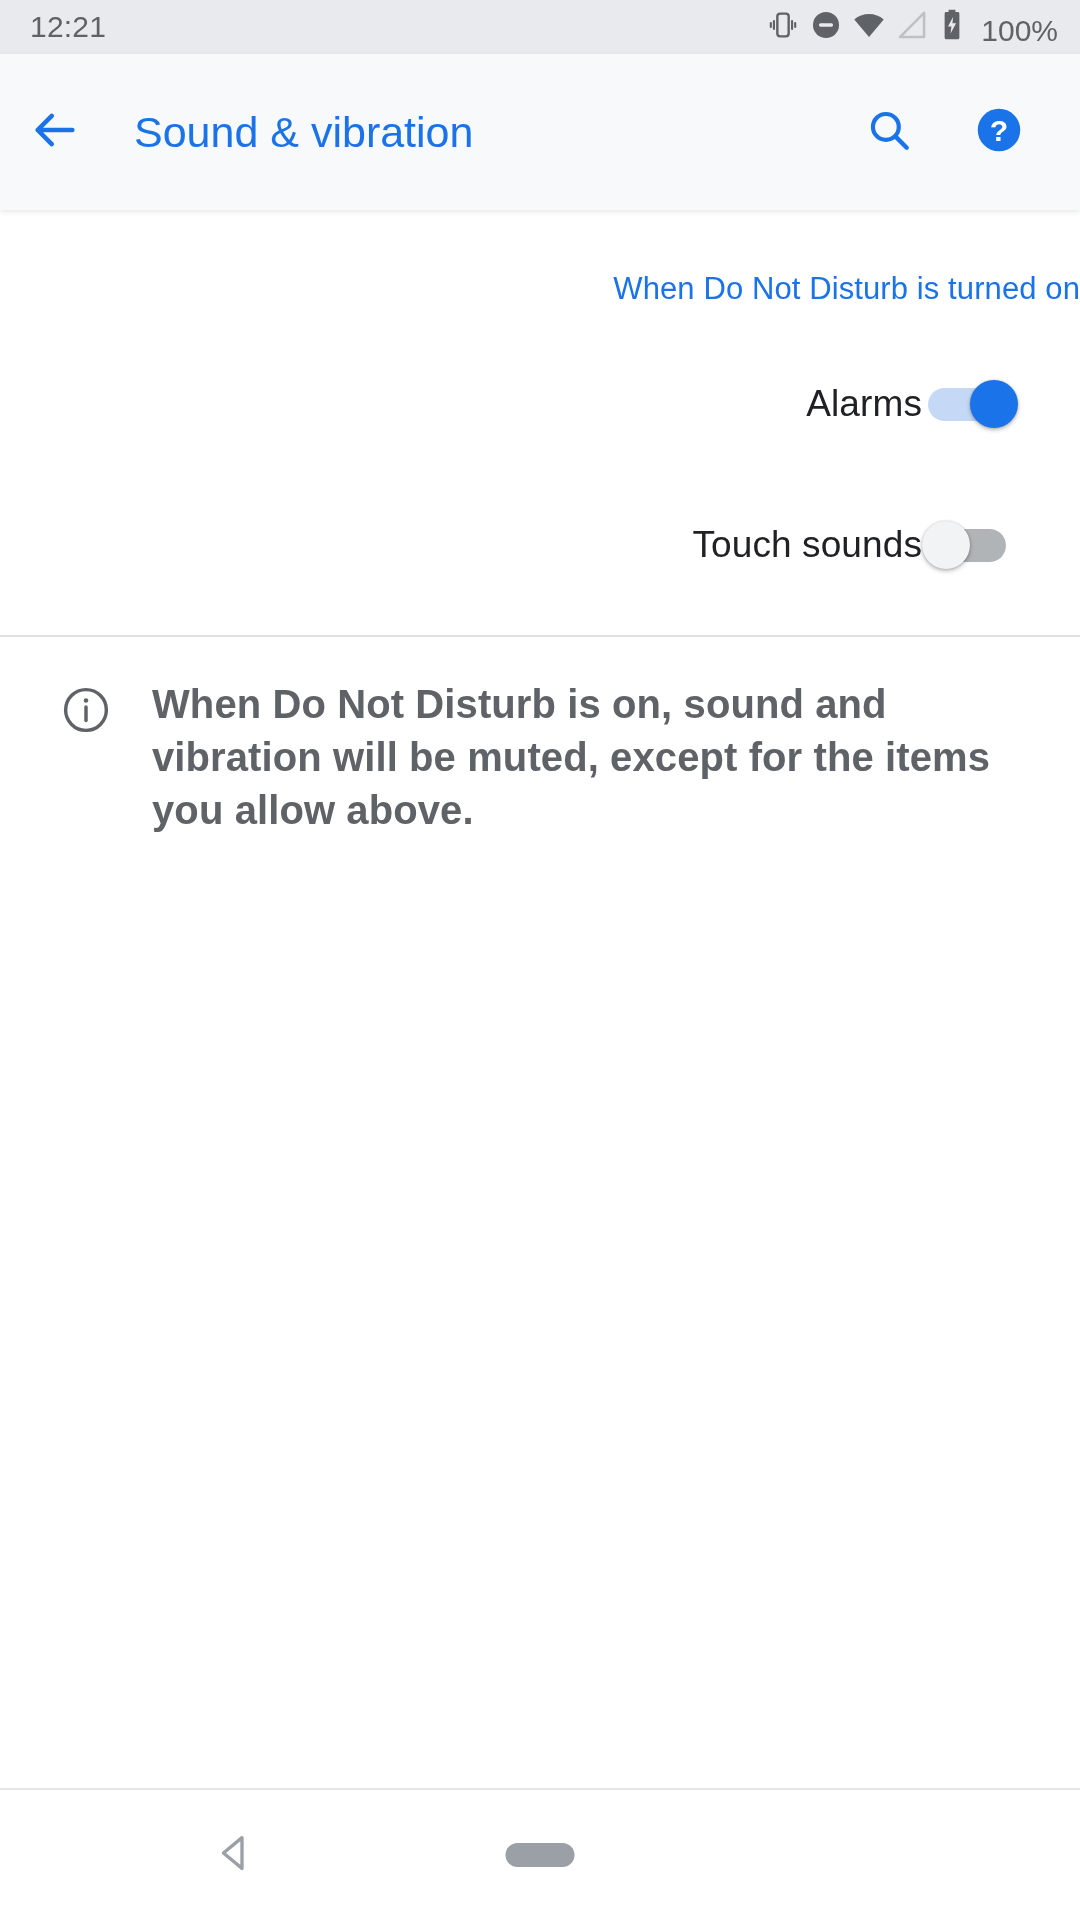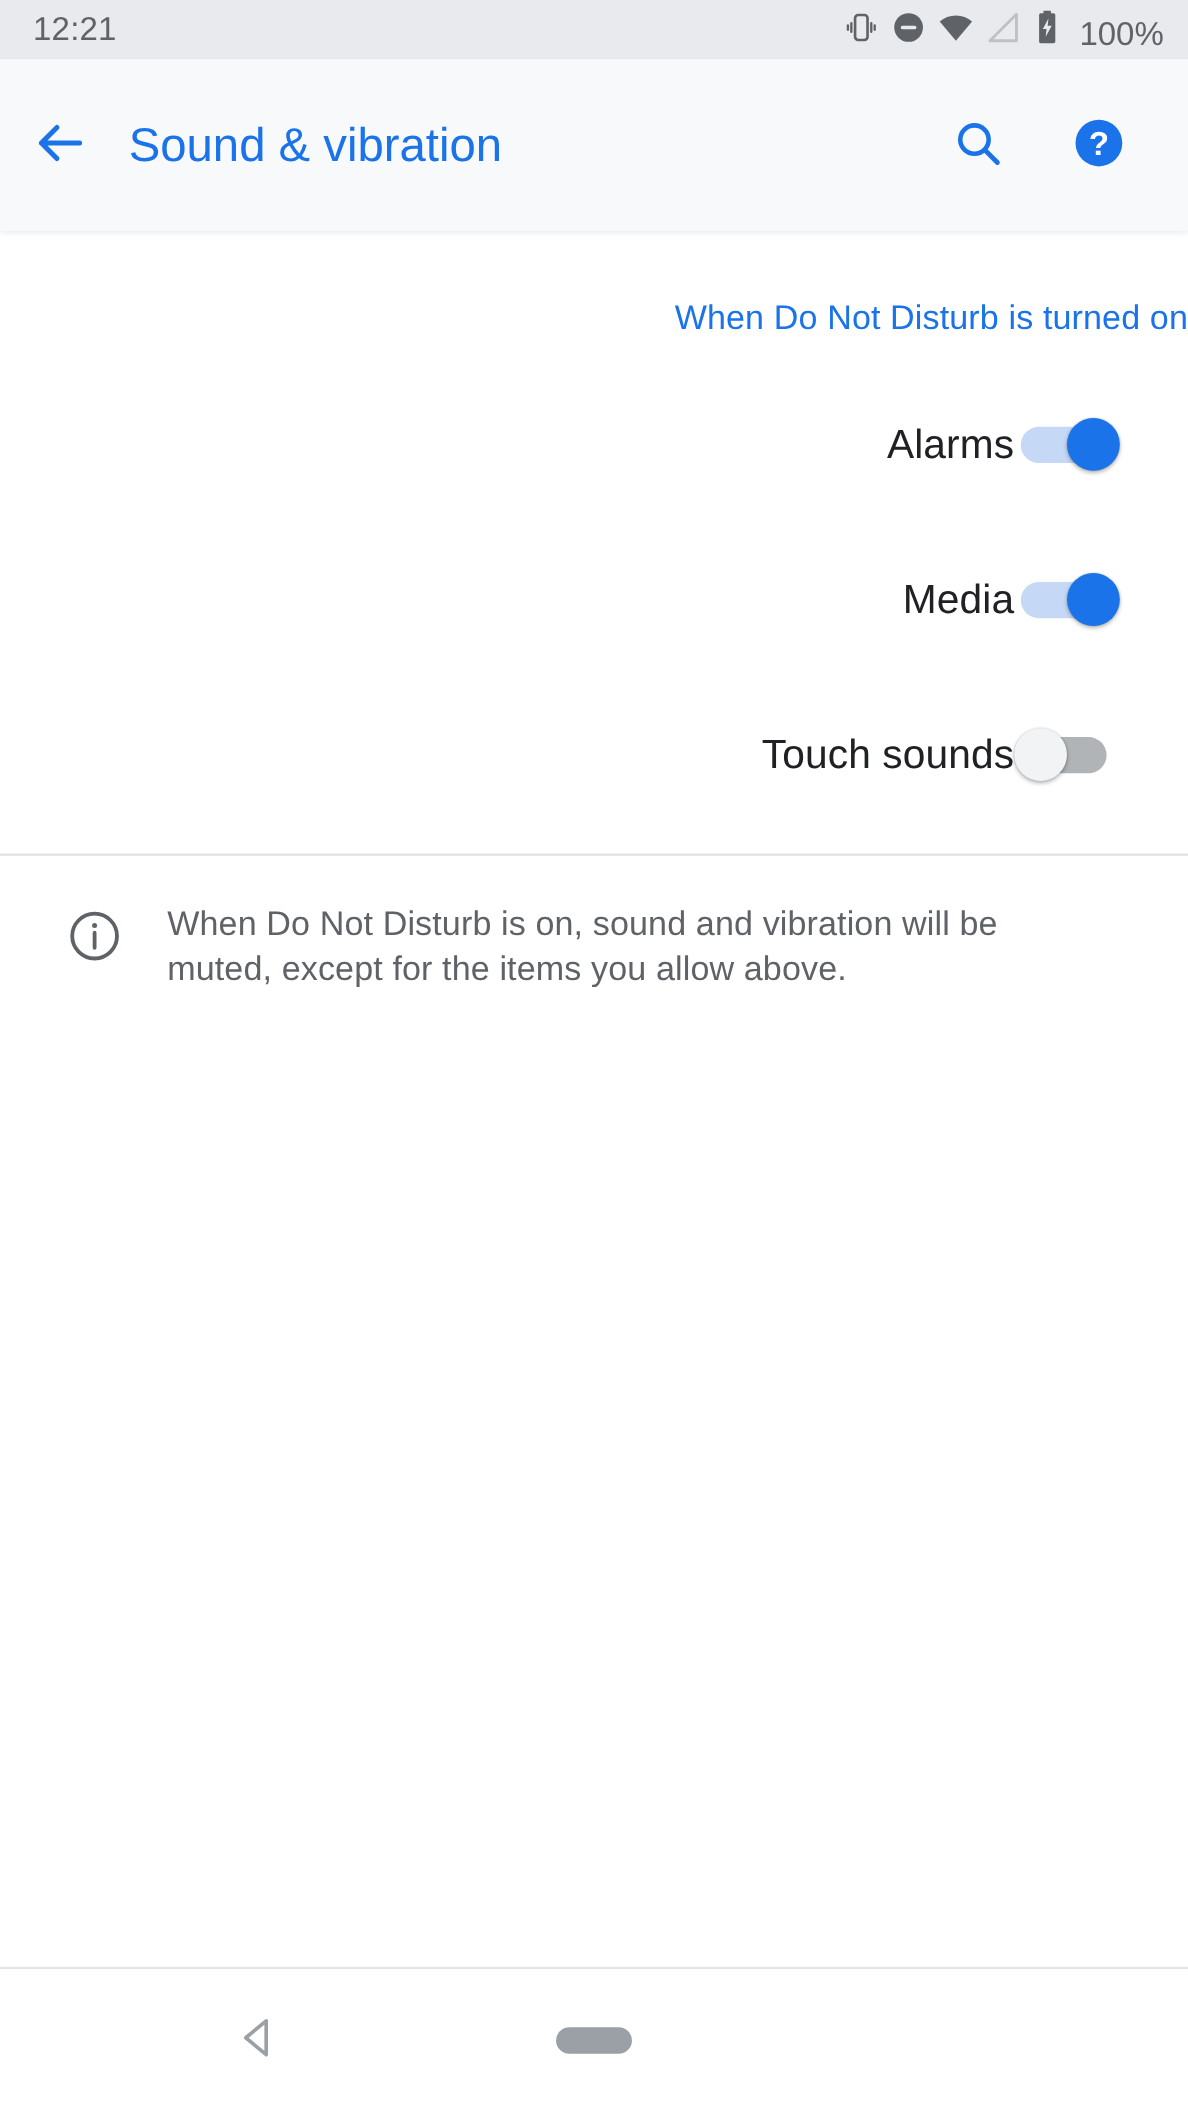--- a/index.html
+++ b/index.html
@@ -24,20 +24,21 @@
   .si{ display:block; }
   .battery-pct{ font-size:30px; color:#5f6368; margin-left:6px; line-height:1; }
 
   
   .app-bar{
     position:absolute; top:54px; left:0; width:1080px; height:156px;
     background:#f8f9fa;
     display:flex; align-items:center;
     box-shadow:0 2px 5px rgba(60,64,67,.12);
     z-index:5;
+    gap:17px;
   }
   .back-btn{ width:110px; height:156px; display:flex; align-items:center; justify-content:center; }
   .app-title{
     font-size:43px; color:#1a73e8; font-weight:400;
     letter-spacing:0px; white-space:nowrap; margin-left:7px; flex:1;
   }
   .bar-actions{ display:flex; align-items:center; gap:0; padding-right:26px; }
   .bar-btn{ width:110px; height:156px; display:flex; align-items:center; justify-content:center; }
 
   
@@ -72,22 +73,22 @@
   .switch.off .thumb{ left:0; background:#f1f3f4; }
 
   .divider{ height:2px; background:#e0e1e3; margin-top:20px; }
 
   .footer-note{
     display:flex; align-items:flex-start;
     padding:41px 80px 0 48px;
   }
   .footer-icon{ width:76px; flex:0 0 76px; display:flex; justify-content:center; padding-top:6px; }
   .footer-text{
-    font-size:31px; line-height:1.33; color:#5f6368;
-    letter-spacing:.1px; padding-left:28px;
+    font-size:40px; line-height:1.33; color:#5f6368;
+    letter-spacing:.1px; padding-left:28px;font-weight:bold;
   }
 
   
   .nav-bar{
     position:absolute; left:0; bottom:0; width:1080px; height:132px;
     background:#ffffff; border-top:2px solid #e4e5e7;
     display:flex; align-items:center;
   }
   .nav-back{ position:absolute; left:214px; top:50%; transform:translateY(-50%); }
   .nav-home{
@@ -179,27 +180,20 @@
     <div class="pref-list">
 
       <div class="pref-row">
         <span class="pref-label">Alarms</span>
         <span class="switch on">
           <span class="track"></span>
           <span class="thumb"></span>
         </span>
       </div>
 
-      <div class="pref-row">
-        <span class="pref-label">Media</span>
-        <span class="switch on">
-          <span class="track"></span>
-          <span class="thumb"></span>
-        </span>
-      </div>
 
       <div class="pref-row">
         <span class="pref-label">Touch sounds</span>
         <span class="switch off">
           <span class="track"></span>
           <span class="thumb"></span>
         </span>
       </div>
 
     </div>

